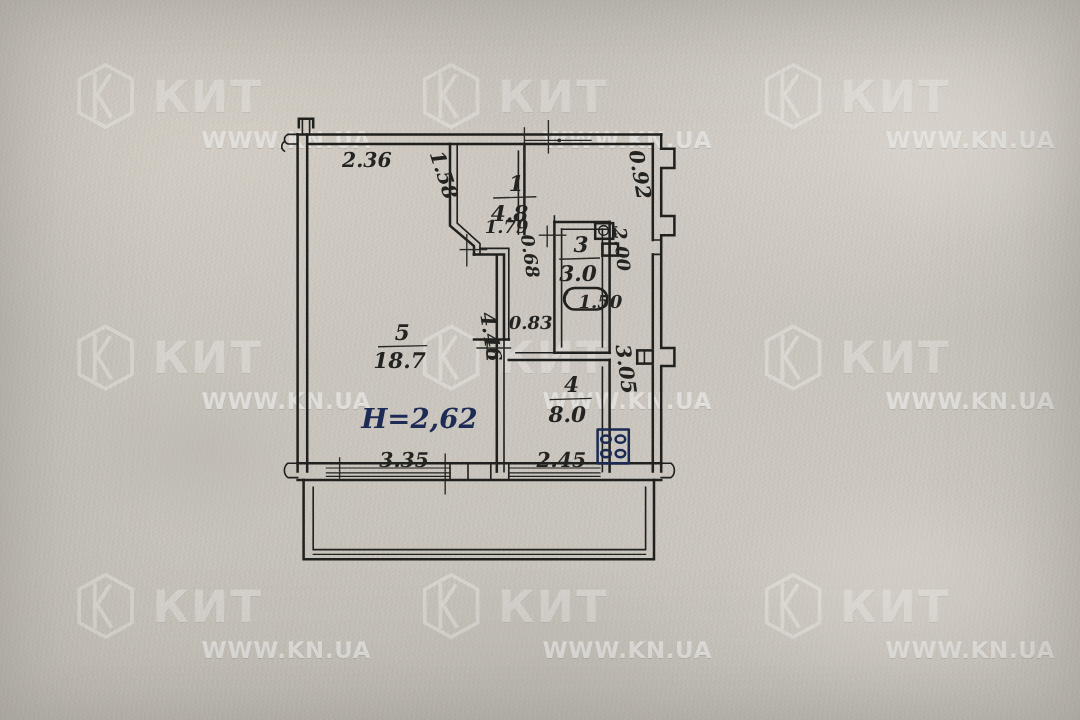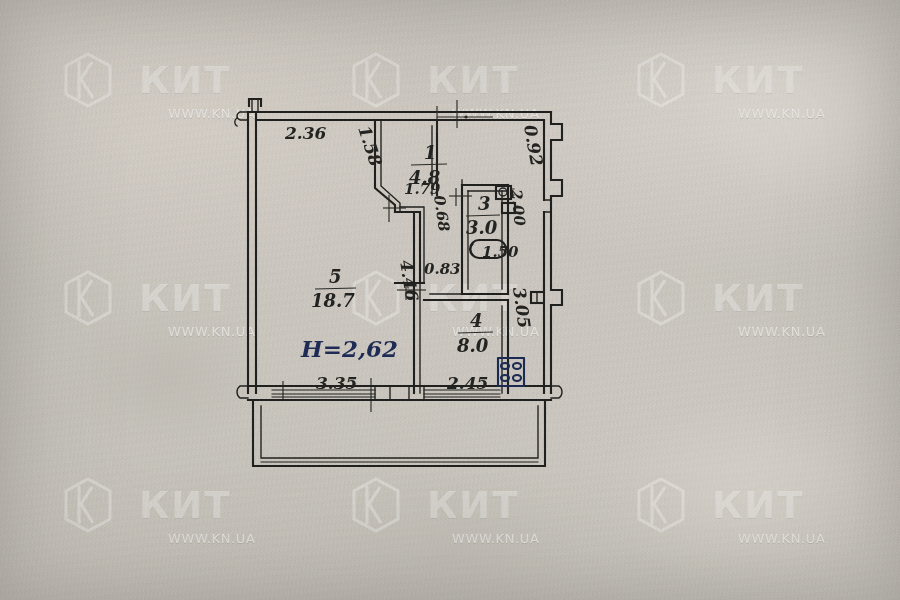--- a/index.html
+++ b/index.html
@@ -29,31 +29,31 @@
       repeating-linear-gradient(97deg, rgba(0,0,0,.02) 0 2px, rgba(255,255,255,.035) 2px 4px);
   }
   .blotch{position:absolute;border-radius:50%;pointer-events:none;}
   .vig{
     position:absolute;inset:0;pointer-events:none;
     box-shadow:inset 0 0 120px rgba(110,105,98,.30), inset 0 0 48px rgba(120,115,108,.16);
   }
 
   
   .wm{position:absolute;pointer-events:none;user-select:none;}
-  .wm-logo{display:flex;align-items:center;gap:25px;opacity:.40;}
+  .wm-logo{display:flex;align-items:center;gap:13px;opacity:.40;}
   .wm-hex{width:52px;height:56px;flex:0 0 auto;}
   .wm-txt{
     font-family:"DejaVu Sans", sans-serif;
     font-size:37px;font-weight:700;letter-spacing:2px;
     color:rgba(255,255,255,.72);
     text-shadow:0 1px 0 rgba(120,116,110,.30);
   }
   .wm-url{
     font-family:"DejaVu Sans", sans-serif;
-    font-size:13px;font-weight:400;letter-spacing:.6px;
+    font-size:19px;font-weight:700;letter-spacing:.6px;
     color:rgba(255,255,255,.60);
     text-shadow:0 1px 0 rgba(120,116,110,.26);
     opacity:.92;
   }
 
   
   #plan{position:absolute;left:0;top:0;width:900px;height:600px;}
   .ink{fill:none;stroke:#20201e;stroke-linecap:square;stroke-linejoin:miter;}
   .w-med{stroke-width:2.1;}
   .w-thin{stroke-width:1.35;}

